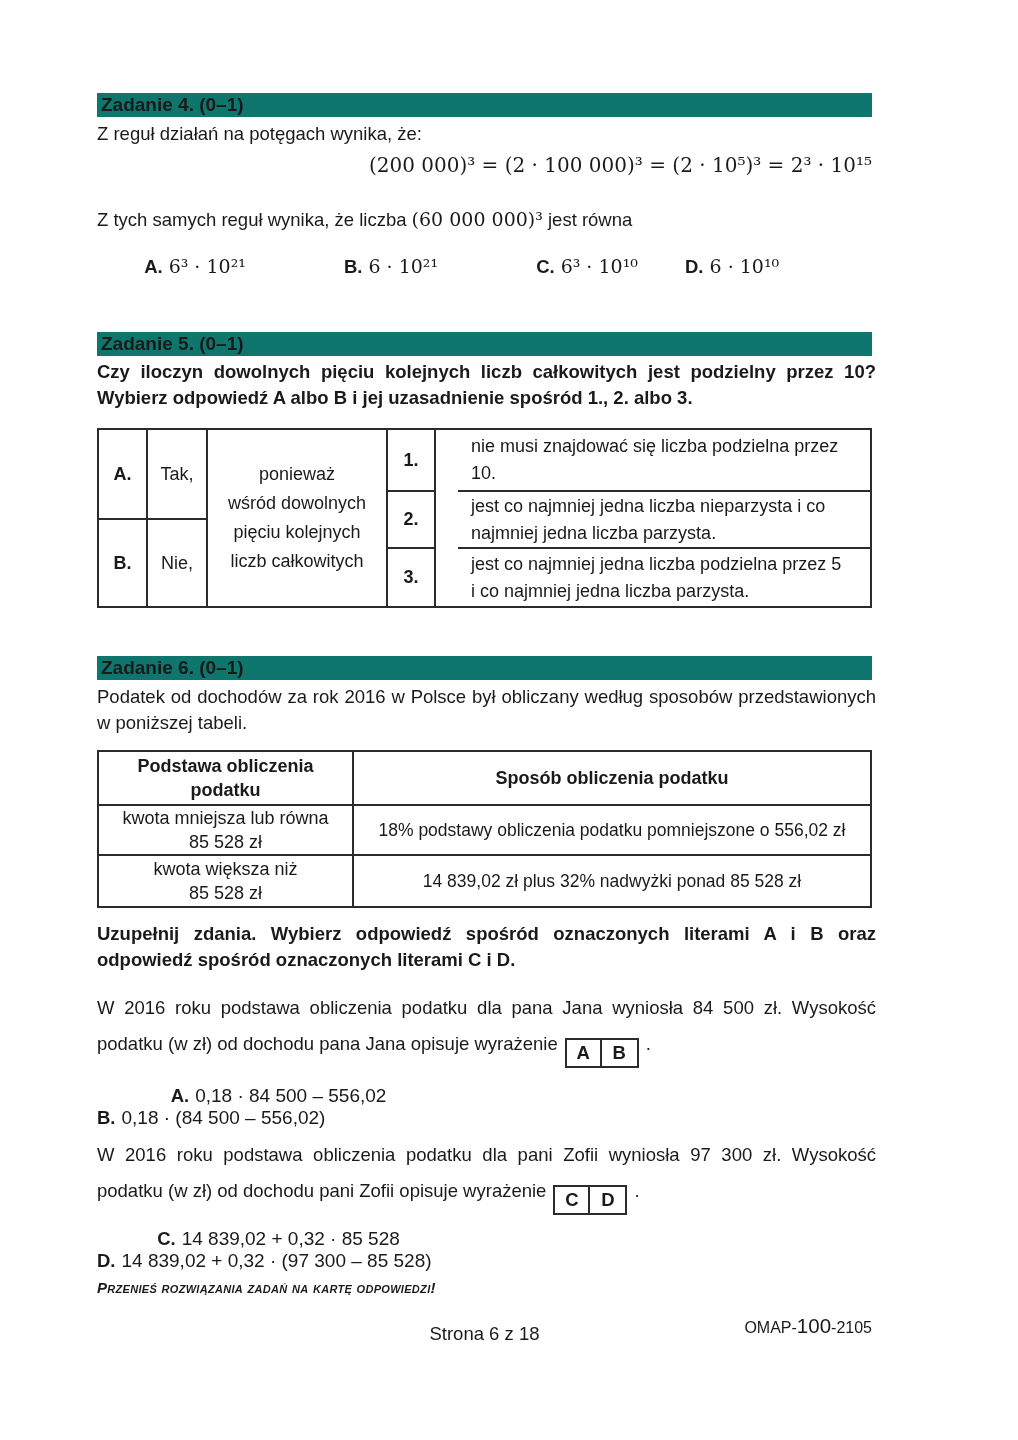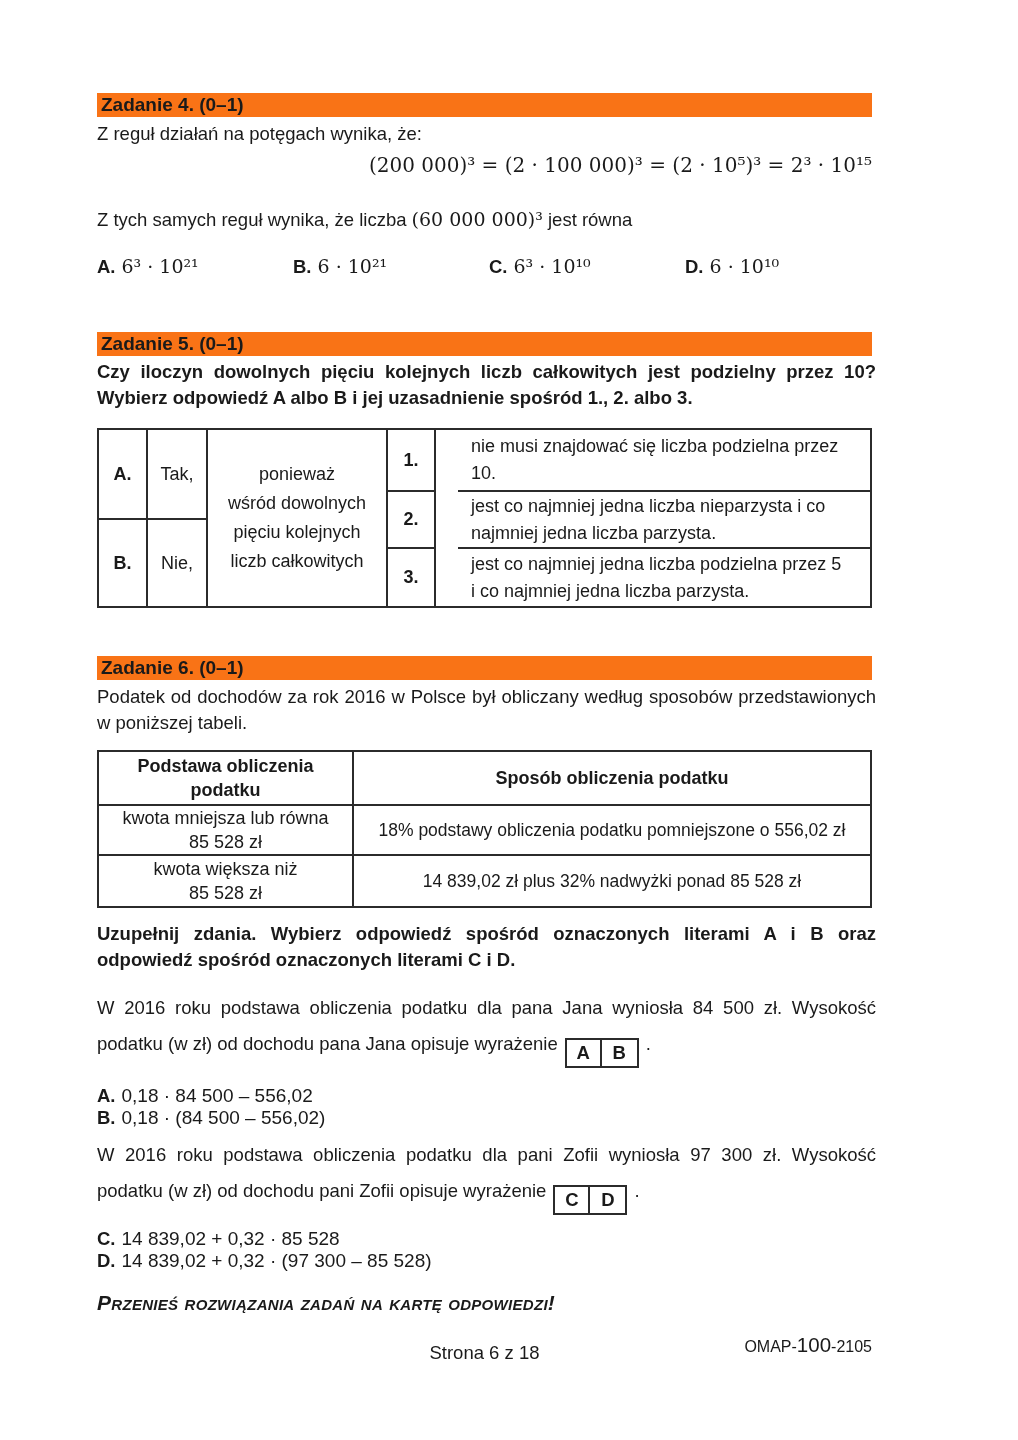--- a/index.html
+++ b/index.html
@@ -3,31 +3,31 @@
 <meta charset="utf-8">
 <style>
   * { margin:0; padding:0; box-sizing:border-box; }
   html,body { background:#ffffff; }
   body { font-family:"Liberation Sans", sans-serif; color:#1a1a1a; }
   .page {
     position:relative; width:1018px; height:1440px; overflow:hidden;
     background:#ffffff; padding:93px 142px 0 97px;
   }
   .bar {
-    width:775px; height:24px; line-height:24px; background:#f97316;
+    width:775px; height:24px; line-height:24px; background:#0f766e;
     font-weight:bold; font-size:19px; padding-left:4px;
   }
   .serif { font-family:"DejaVu Serif", serif; }
   p.intro { margin-top:4px; font-size:18.5px; line-height:26px; width:779px; }
   .formula { margin-top:3px; width:775px; height:30px; line-height:30px;
     text-align:right; font-size:20px; }
   p.bold-instr { margin-top:21px; font-size:18.5px; font-weight:bold; line-height:27px; width:779px; text-align:justify; }
   p.question { margin-top:25px; font-size:18.5px; line-height:28px; }
   .q-math { font-size:19px; }
-  .opts-row { display:flex; margin-top:21px; height:30px; align-items:baseline; }
+  .opts-row { display:flex; margin-top:21px; height:30px; align-items:baseline;text-align:center; }
   .opt { font-size:19px; }
   .opt .lbl { font-weight:bold; font-family:"Liberation Sans", sans-serif; font-size:18.5px; margin-right:6px; }
   .opt4-a, .opt4-b, .opt4-c { width:196px; }
   .opt6-first { width:363px; }
   p.para-bold { margin-top:3px; font-size:18.5px; font-weight:bold; line-height:26px; width:779px; text-align:justify; }
   p.para { margin-top:4px; font-size:18.5px; line-height:26px; width:779px; text-align:justify; }
 
   
   .t5 { margin-top:17px; width:775px; height:180px; border:2px solid #2b2b2b; display:flex; font-size:18px; }
   .t5 .cell { display:flex; align-items:center; justify-content:center; }
@@ -52,22 +52,22 @@
 
   p.sentence { margin-top:17px; font-size:18.5px; line-height:36px; width:779px; text-align:justify; }
   p.sentence2 { margin-top:25px; }
   .choice-box { display:inline-flex; vertical-align:-9px; margin:0 7px 0 7px; }
   .choice { width:37px; height:30px; border:2px solid #2b2b2b; display:inline-flex; align-items:center; justify-content:center;
     font-weight:bold; font-size:18.5px; background:#fff; }
   .choice + .choice { border-left:none; }
   .opts-row6 { margin-top:17px; height:27px;flex-direction:column; }
   .opts-cd { margin-top:13px; }
 
-  .transfer { margin-top:36px; font-weight:bold; font-style:italic; font-variant:small-caps;
-    font-size:21px; letter-spacing:0.3px; }
+  .transfer { margin-top:24px; font-weight:bold; font-style:italic; font-variant:small-caps;
+    font-size:15px; letter-spacing:0.3px; }
   .footer { position:relative; margin-top:15px; width:775px; height:26px; font-size:18.5px; }
   .footer .pageno { position:absolute; left:50%; transform:translateX(-50%); top:12px;text-align:center; }
   .footer .code { position:absolute; right:0; top:3px; font-size:16px; }
   .footer .code .big { font-size:20.5px; }
 </style>
 </head>
 <body>
 
 <div class="page">
 

